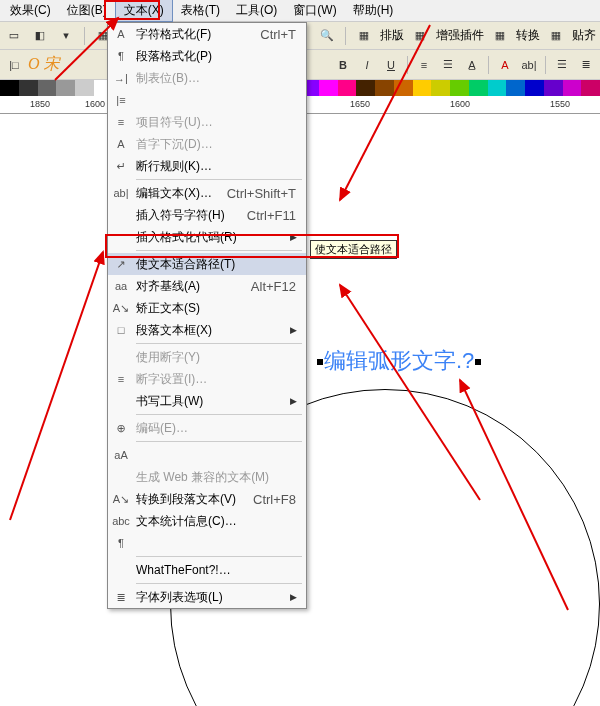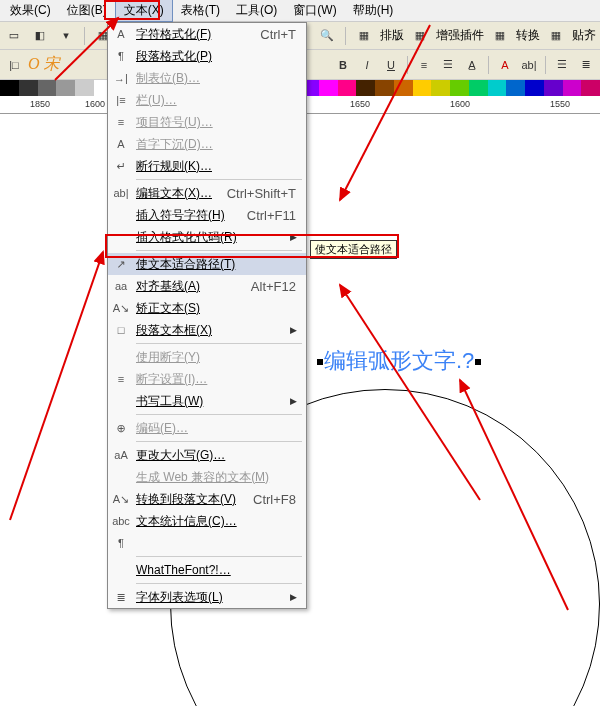--- a/index.html
+++ b/index.html
@@ -14,21 +14,21 @@
 .color-strip { height: 16px; display: flex; }
 .color-strip div { flex: 1; height: 100%; }
 .ruler { background: #fff; height: 18px; border-bottom: 1px solid #999; position: relative; font-size: 9px; color: #333; }
 .ruler-label { position: absolute; bottom: 4px; transform: translateX(-50%); }
 .canvas { background: #fff; position: relative; height: 592px; }
 .dropdown { position: absolute; top: 22px; left: 107px; width: 200px; background: #f8f8f8; border: 1px solid #888; box-shadow: 2px 2px 4px rgba(0,0,0,0.3); z-index: 100; }
 .dd-item { display: flex; align-items: center; height: 22px; padding: 0 6px 0 2px; position: relative; }
 .dd-item.disabled { color: #999; }
 .dd-item.highlighted { background: #d0d8e8; }
 .dd-icon { width: 22px; height: 18px; display: inline-flex; align-items: center; justify-content: center; font-size: 11px; color: #555; }
-.dd-label { flex: 1; padding-left: 4px; text-decoration: underline; }
+.dd-label { flex: 1; padding-left: 4px; }
 .dd-shortcut { color: #555; font-size: 13px; padding-right: 4px; }
 .dd-arrow { width: 10px; font-size: 9px; color: #333; }
 .dd-sep { height: 1px; background: #ccc; margin: 2px 4px 2px 28px; }
 .highlight-box { position: absolute; border: 2px solid #e00000; pointer-events: none; z-index: 200; }
 .arrow-line { position: absolute; pointer-events: none; z-index: 150; }
 .tooltip { position: absolute; background: #ffffe1; border: 1px solid #333; padding: 1px 4px; font-size: 11px; z-index: 120; }
 .text-sel { position: absolute; font-size: 22px; color: #3b82f6; }
 .text-sel .dot { display: inline-block; width: 6px; height: 6px; background: #000; vertical-align: middle; margin: 0 1px; }
 .circle { position: absolute; border: 1px solid #000; border-radius: 50%; }
 </style>
@@ -143,21 +143,20 @@
     <div class="dd-item">
       <span class="dd-icon">¶</span>
       <span class="dd-label">段落格式化(P)</span>
     </div>
     <div class="dd-item disabled">
       <span class="dd-icon">→|</span>
       <span class="dd-label">制表位(B)…</span>
     </div>
     <div class="dd-item disabled">
       <span class="dd-icon">|≡</span>
-      <span class="dd-label">栏(U)…</span>
     </div>
     <div class="dd-item disabled">
       <span class="dd-icon">≡</span>
       <span class="dd-label">项目符号(U)…</span>
     </div>
     <div class="dd-item disabled">
       <span class="dd-icon">A</span>
       <span class="dd-label">首字下沉(D)…</span>
     </div>
     <div class="dd-item">
@@ -214,21 +213,20 @@
       <span class="dd-arrow">▶</span>
     </div>
     <div class="dd-sep"></div>
     <div class="dd-item disabled">
       <span class="dd-icon">⊕</span>
       <span class="dd-label">编码(E)…</span>
     </div>
     <div class="dd-sep"></div>
     <div class="dd-item">
       <span class="dd-icon">aA</span>
-      <span class="dd-label">更改大小写(G)…</span>
     </div>
     <div class="dd-item disabled">
       <span class="dd-icon"></span>
       <span class="dd-label">生成 Web 兼容的文本(M)</span>
     </div>
     <div class="dd-item">
       <span class="dd-icon">A↘</span>
       <span class="dd-label">转换到段落文本(V)</span>
       <span class="dd-shortcut">Ctrl+F8</span>
     </div>

